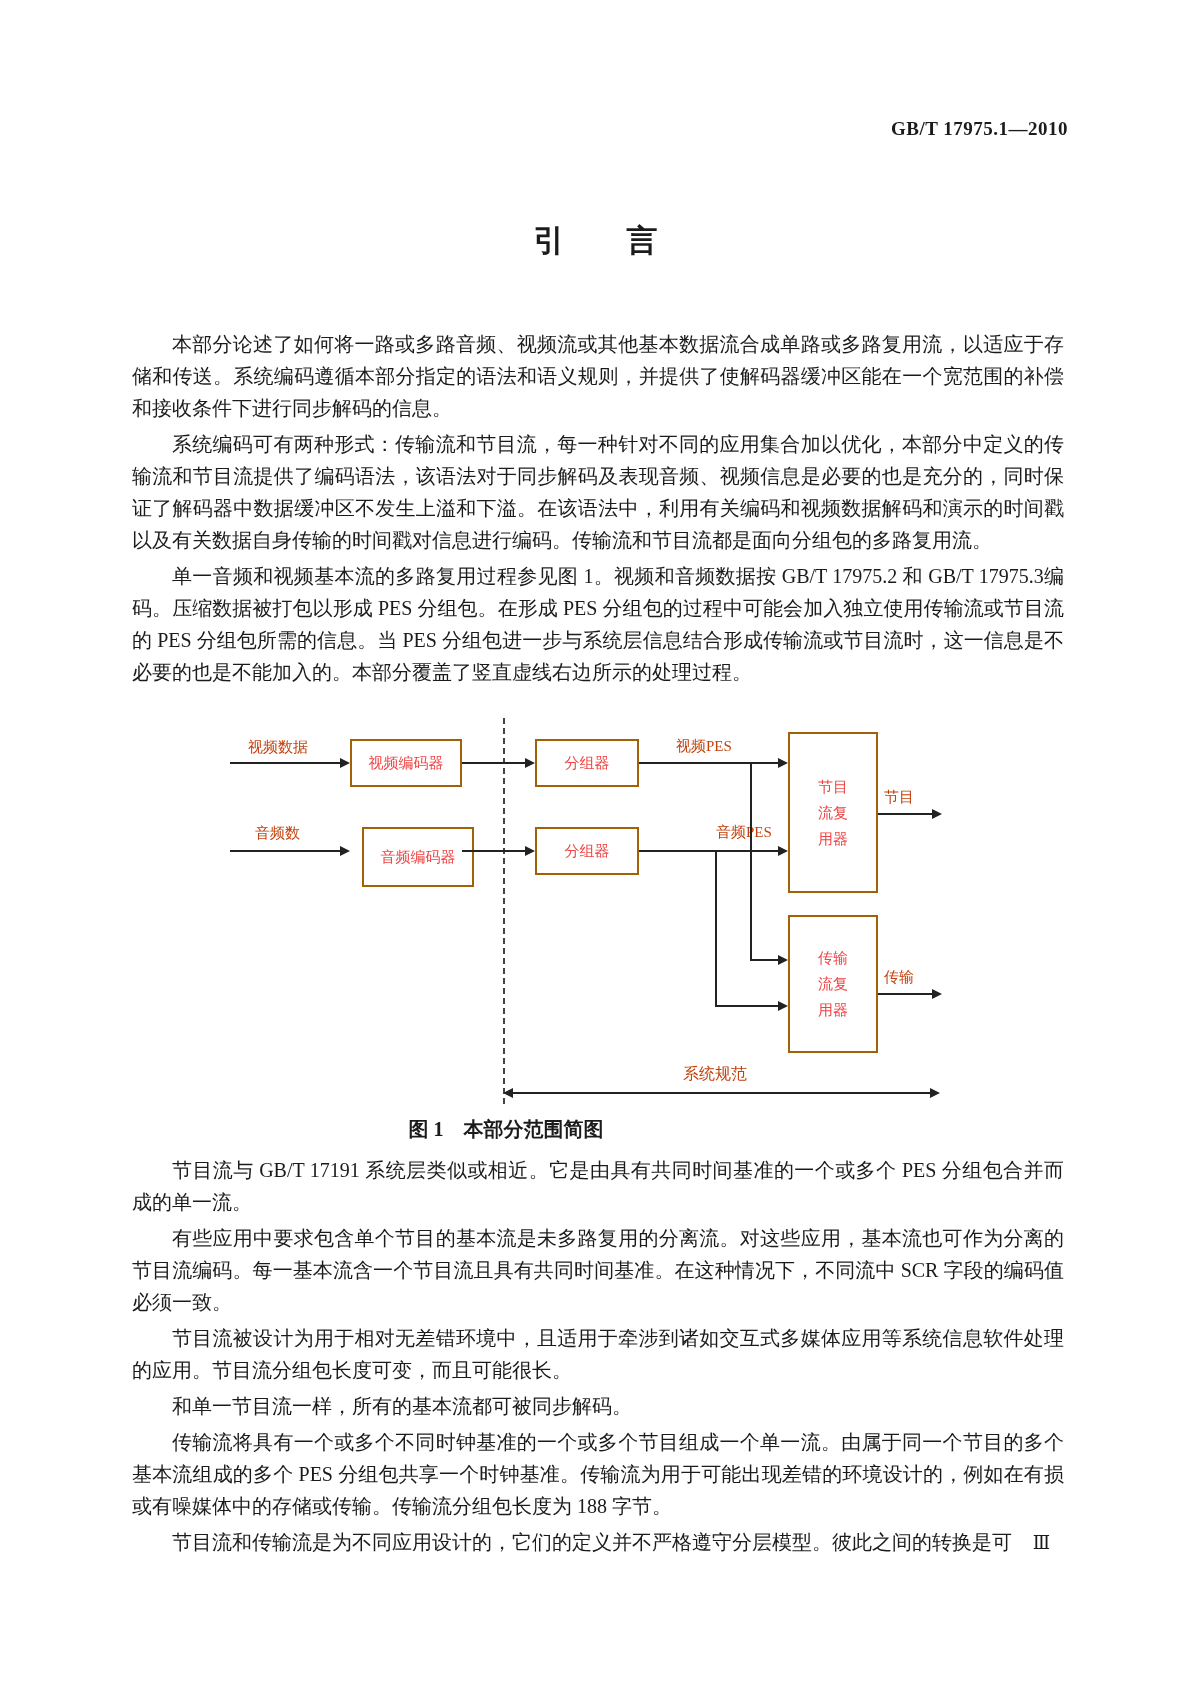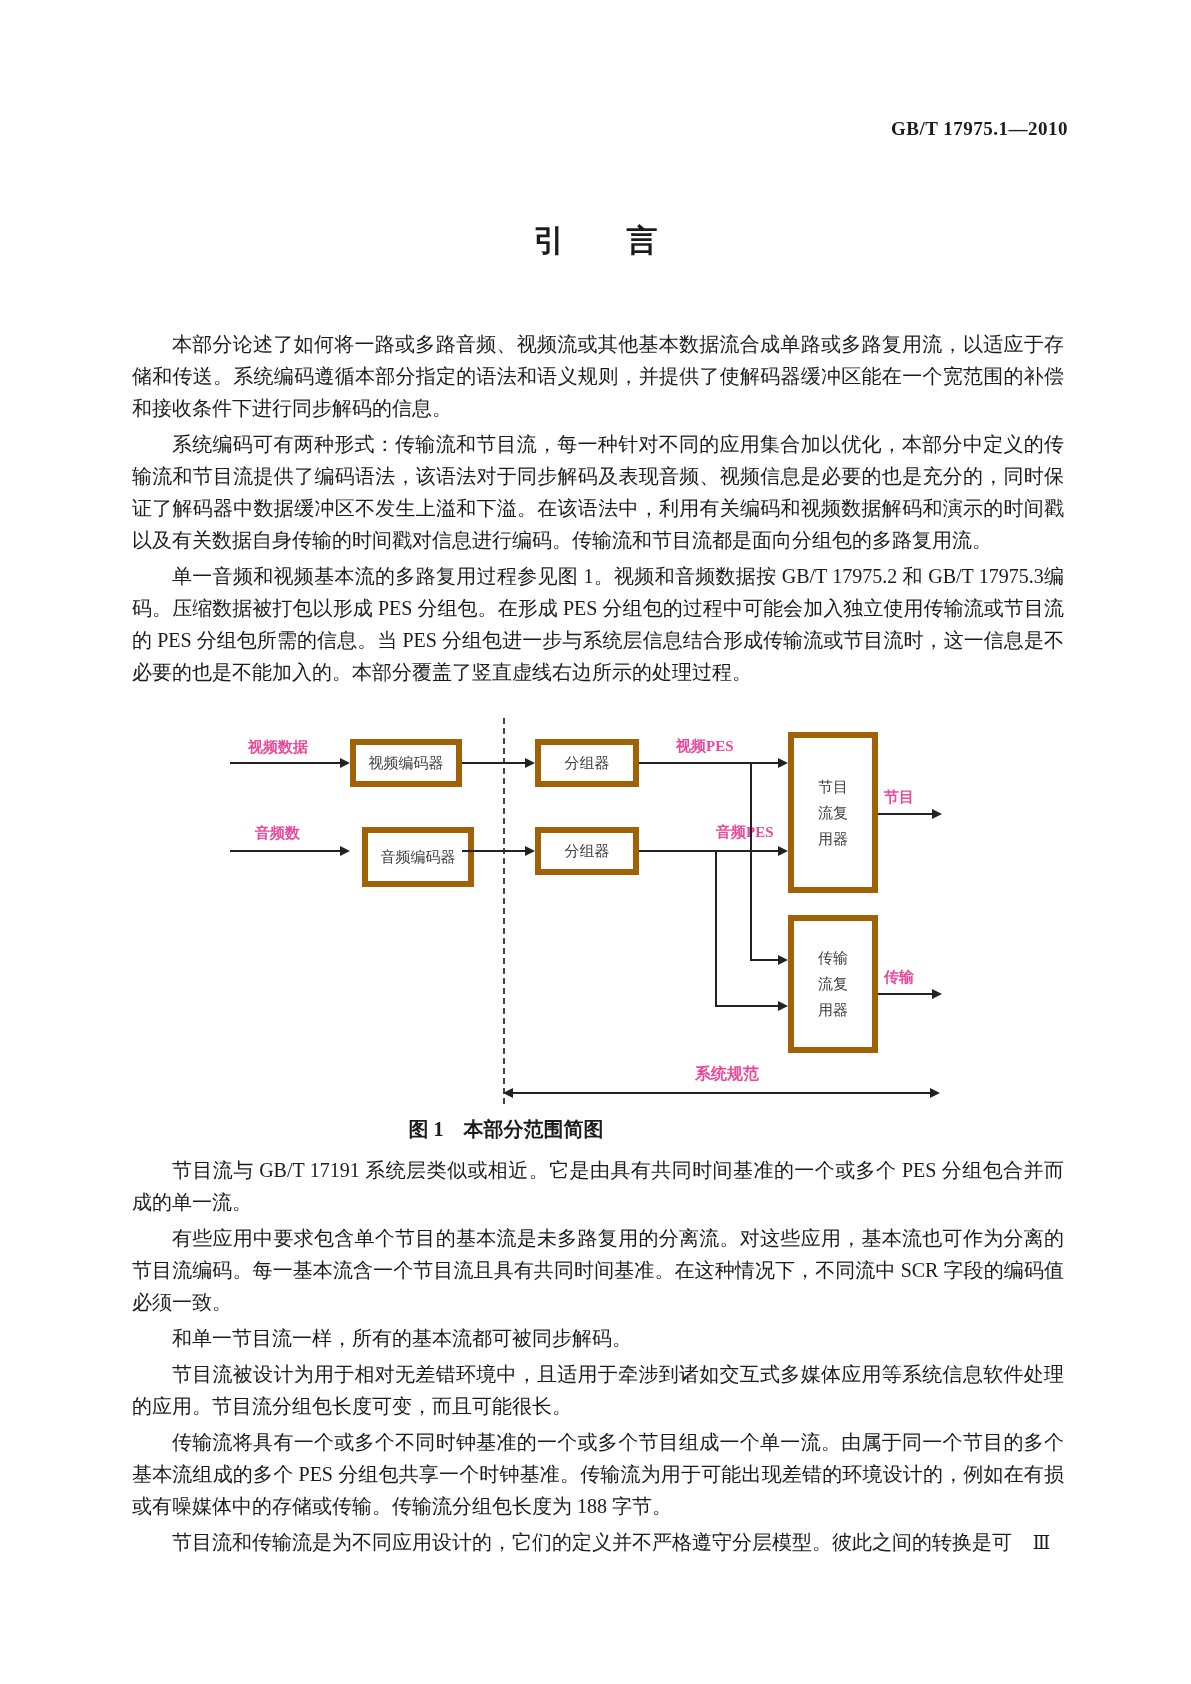--- a/index.html
+++ b/index.html
@@ -26,38 +26,38 @@
   .fig-caption {
     position:absolute; top:1116px; left:0; width:1012px; text-align:center;
     font-weight:bold; font-size:20px;
   }
   .page-number {
     position:absolute; top:1532px; left:128px; width:922px;
     text-align:right; font-size:18px;
   }
   
   .dbox {
-    position:absolute; box-sizing:border-box; border:6px solid #a16207;
+    position:absolute; box-sizing:border-box; border:2px solid #a16207;
     background:#fff; display:flex; align-items:center; justify-content:center;
-    font-size:15px; text-align:center; color:#404040;
+    font-size:15px; text-align:center; color:#ef4444;
   }
   .dbox.mux { white-space:pre-line; line-height:26px; }
   .hline { position:absolute; height:2px; background:#222; }
   .vline { position:absolute; width:2px; background:#222; }
   .dashline { position:absolute; width:0; border-left:2px dashed #444; }
   .arr-r {
     position:absolute; width:0; height:0;
     border-left:10px solid #222; border-top:5px solid transparent; border-bottom:5px solid transparent;
   }
   .arr-l {
     position:absolute; width:0; height:0;
     border-right:10px solid #222; border-top:5px solid transparent; border-bottom:5px solid transparent;
   }
-  .dlabel { position:absolute; font-size:15px; white-space:nowrap; color:#ec4899;font-weight:bold; }
-  .dlabel.spec { font-size:16px;margin-left:12px; }
+  .dlabel { position:absolute; font-size:15px; white-space:nowrap; color:#c2410c; }
+  .dlabel.spec { font-size:16px; }
 </style>
 </head>
 <body>
 
 <div class="page">
 
   <div class="doc-header">GB/T 17975.1—2010</div>
 
   <div class="doc-title">引　　言</div>
 
@@ -119,21 +119,21 @@
     <div class="arr-r" style="left:930px; top:1088px;"></div>
     <div class="dlabel spec" style="left:683px; top:1064px;">系统规范</div>
 
   </div>
 
   <div class="fig-caption">图 1　本部分范围简图</div>
 
   <div class="textblock" id="text-after">
     <p>节目流与 GB/T 17191 系统层类似或相近。它是由具有共同时间基准的一个或多个 PES 分组包合并而成的单一流。</p>
     <p>有些应用中要求包含单个节目的基本流是未多路复用的分离流。对这些应用，基本流也可作为分离的节目流编码。每一基本流含一个节目流且具有共同时间基准。在这种情况下，不同流中 SCR 字段的编码值必须一致。</p>
+    <p>节目流被设计为用于相对无差错环境中，且适用于牵涉到诸如交互式多媒体应用等系统信息软件处理的应用。节目流分组包长度可变，而且可能很长。</p>
     <p>和单一节目流一样，所有的基本流都可被同步解码。</p>
-    <p>节目流被设计为用于相对无差错环境中，且适用于牵涉到诸如交互式多媒体应用等系统信息软件处理的应用。节目流分组包长度可变，而且可能很长。</p>
     <p>传输流将具有一个或多个不同时钟基准的一个或多个节目组成一个单一流。由属于同一个节目的多个基本流组成的多个 PES 分组包共享一个时钟基准。传输流为用于可能出现差错的环境设计的，例如在有损或有噪媒体中的存储或传输。传输流分组包长度为 188 字节。</p>
     <p>节目流和传输流是为不同应用设计的，它们的定义并不严格遵守分层模型。彼此之间的转换是可</p>
   </div>
 
   <div class="page-number">Ⅲ</div>
 
 </div>
 
 </body></html>

